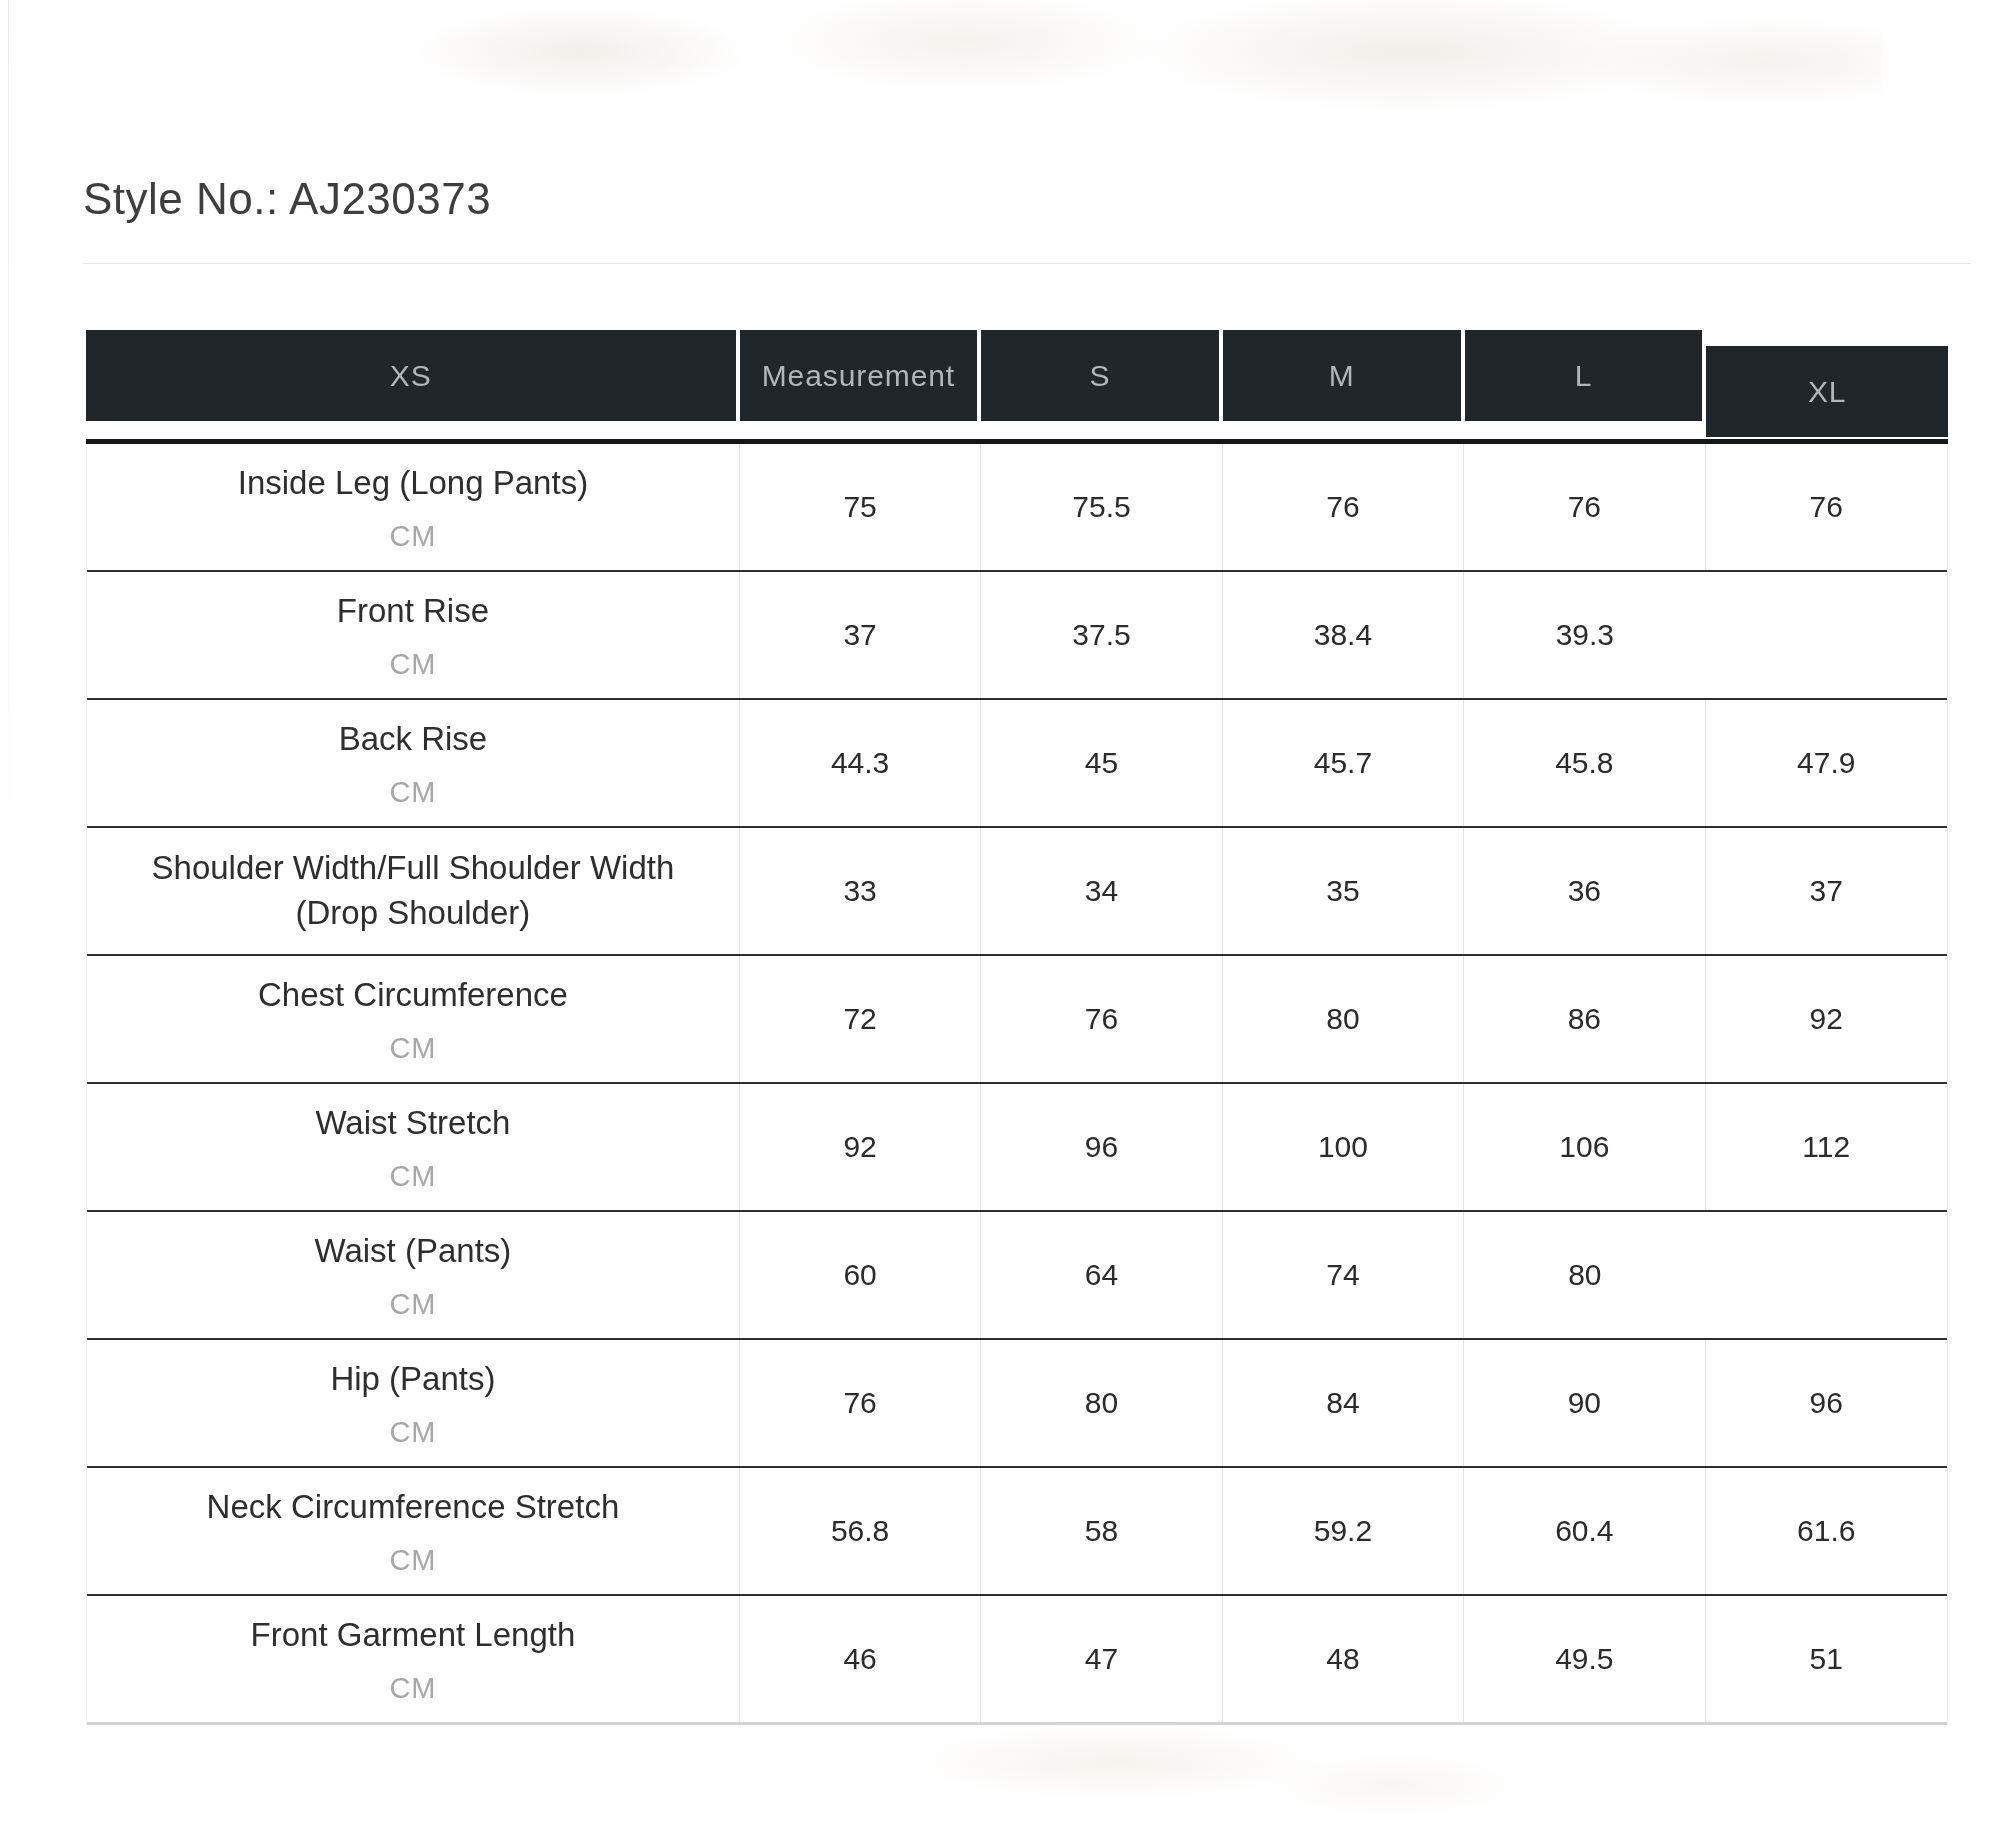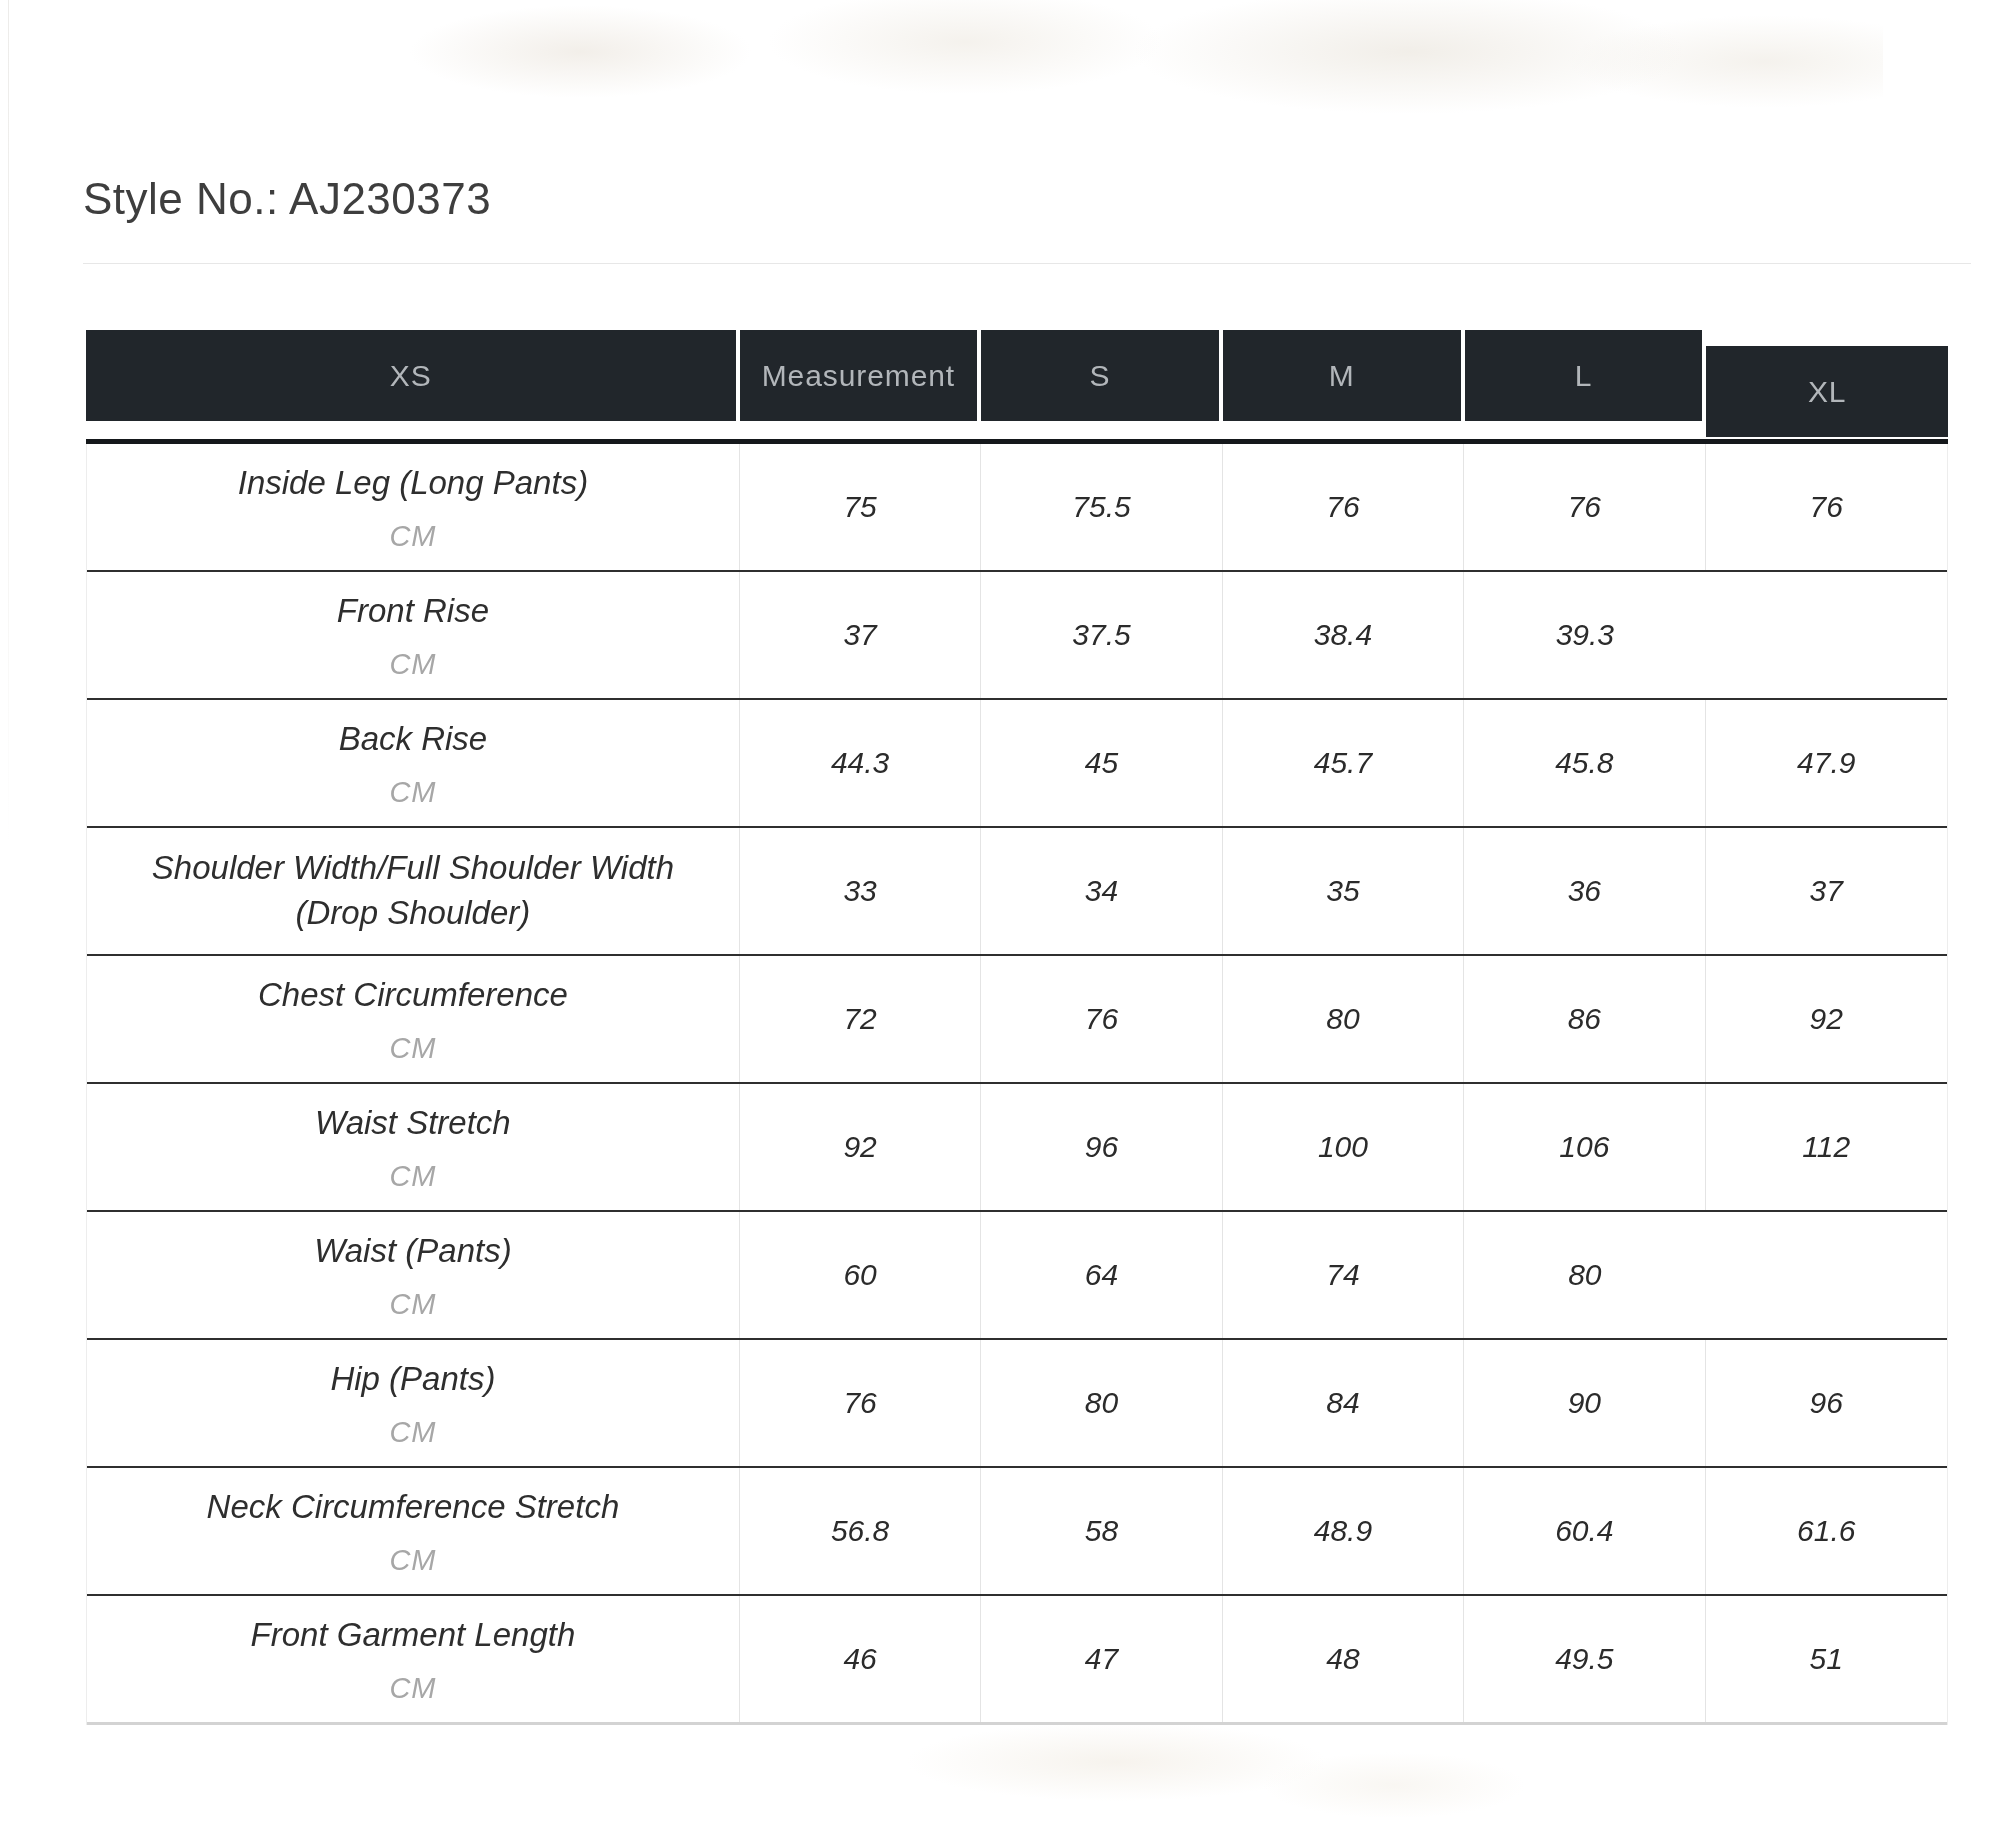--- a/index.html
+++ b/index.html
@@ -70,21 +70,20 @@
   .th:last-child { border-right: none; margin-top: 16px; }
 
   .tbody {
     border-left: 1.9px solid #ededed;
     border-right: 1.9px solid #ededed;
   }
   .tr {
     display: grid;
     grid-template-columns: 35.1% repeat(5, 1fr);
     border-bottom: 2.8px solid var(--row-separator, #2f2f2f);
-    font-style: italic;
   }
   .tr:last-child { border-bottom: 3.7px solid var(--table-bottom-border, #d3d3d3); }
 
   .td {
     min-height: 126px;
     display: flex; align-items: center; justify-content: center;
     border-right: 1.9px solid var(--column-separator, #e4e4e4);
     box-sizing: border-box;
   }
   .td:last-child { border-right: none; }
@@ -211,21 +210,21 @@
             <div class="td value-cell">90</div>
             <div class="td value-cell">96</div>
           </div>
           <div class="tr">
             <div class="td label-cell">
               <div class="mlabel">Neck Circumference Stretch</div>
               <div class="unit">CM</div>
             </div>
             <div class="td value-cell">56.8</div>
             <div class="td value-cell">58</div>
-            <div class="td value-cell">48.9</div>
+            <div class="td value-cell">59.2</div>
             <div class="td value-cell">60.4</div>
             <div class="td value-cell">61.6</div>
           </div>
           <div class="tr">
             <div class="td label-cell">
               <div class="mlabel">Front Garment Length</div>
               <div class="unit">CM</div>
             </div>
             <div class="td value-cell">46</div>
             <div class="td value-cell">47</div>

